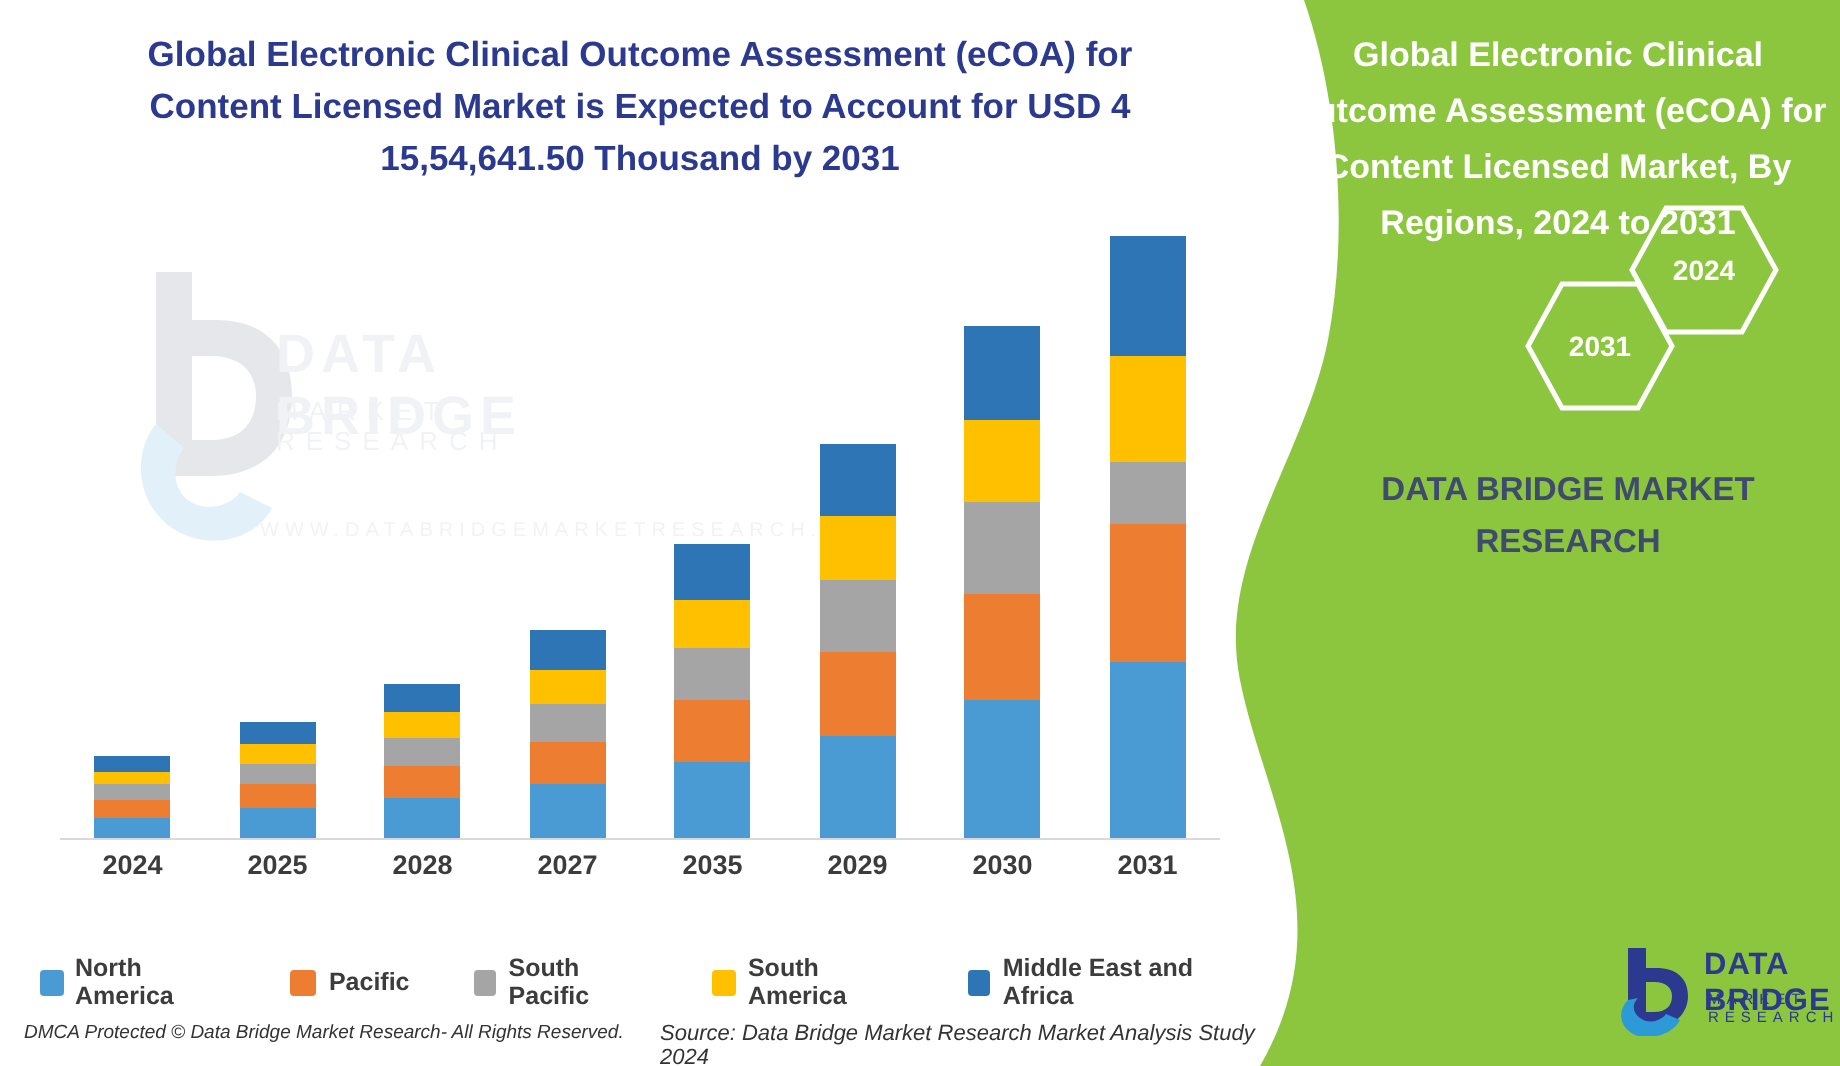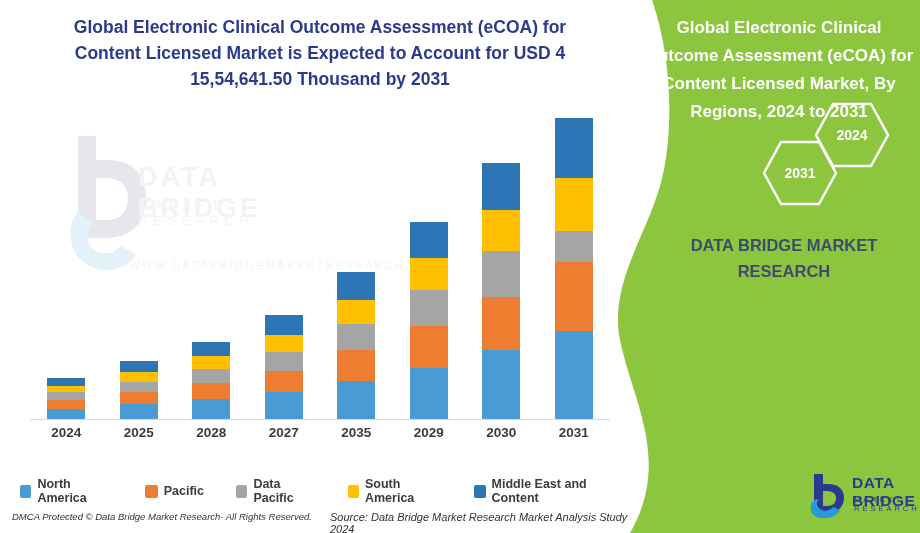--- a/index.html
+++ b/index.html
@@ -241,29 +241,29 @@
         <div class="legend-item">
           <div class="legend-swatch" style="background: rgb(74, 155, 212);"></div>
           <div class="legend-label">North America</div>
         </div>
         <div class="legend-item">
           <div class="legend-swatch" style="background: rgb(237, 125, 49);"></div>
           <div class="legend-label">Pacific</div>
         </div>
         <div class="legend-item">
           <div class="legend-swatch" style="background: rgb(165, 165, 165);"></div>
-          <div class="legend-label">Data Pacific</div>
+          <div class="legend-label">South Pacific</div>
         </div>
         <div class="legend-item">
           <div class="legend-swatch" style="background: rgb(255, 192, 0);"></div>
           <div class="legend-label">South America</div>
         </div>
         <div class="legend-item">
           <div class="legend-swatch" style="background: rgb(46, 117, 182);"></div>
-          <div class="legend-label">Middle East and Content</div>
+          <div class="legend-label">Middle East and Africa</div>
         </div>
       </div>
 
     <div class="footer">
       <div class="footer-left">DMCA Protected © Data Bridge Market Research-  All Rights Reserved.</div>
       <div class="footer-right">Source: Data Bridge Market Research  Market Analysis Study 2024</div>
     </div>
   </div>
 
   <div class="right-panel">

